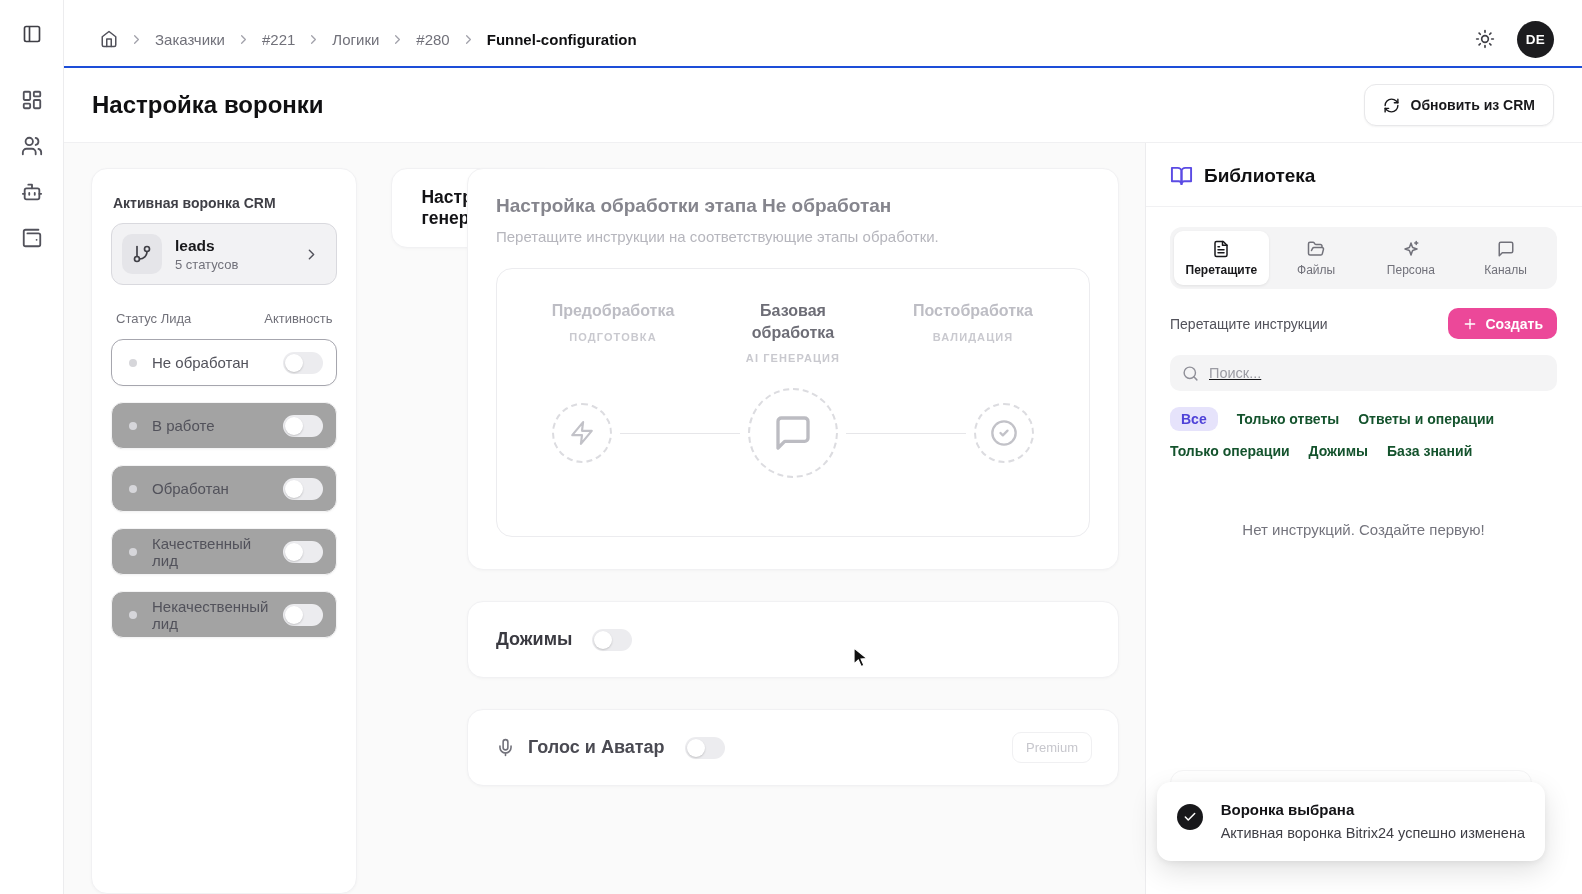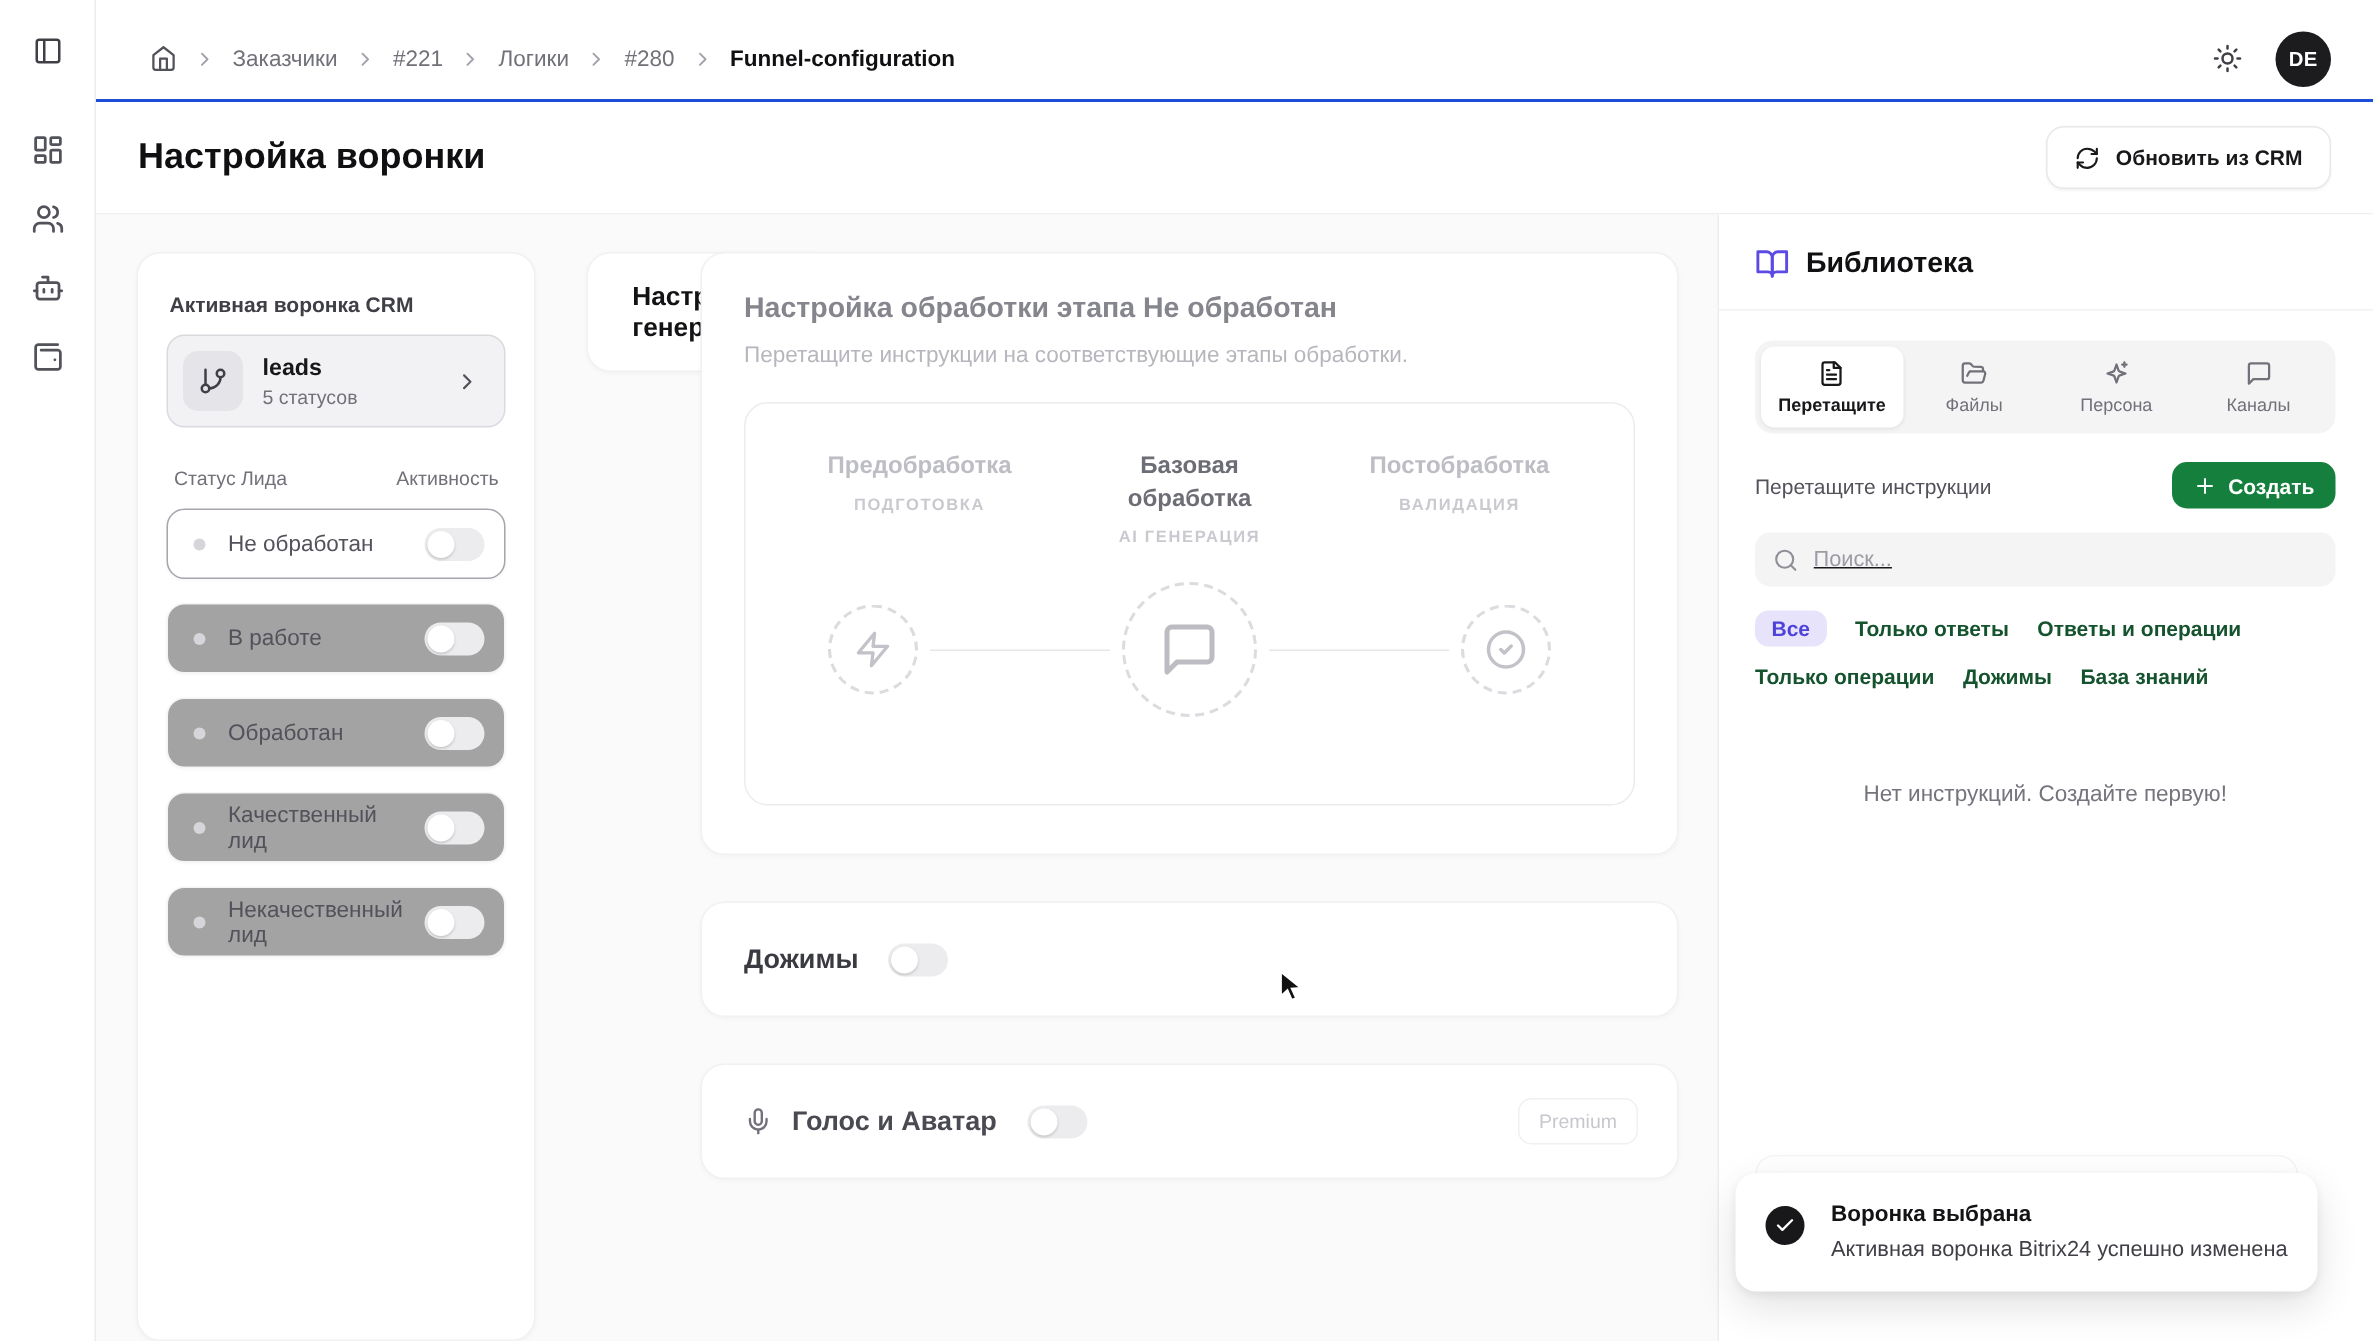--- a/index.html
+++ b/index.html
@@ -87,21 +87,21 @@
   .library { width:437px; background:#fff; border-left:1px solid #ececee; display:flex; flex-direction:column; position:relative; flex-shrink:0; }
   .lib-header { padding:21px 24px 19px; border-bottom:1px solid #f1f1f3; display:flex; align-items:center; gap:11px; }
   .book { color:#5b4be4; display:flex; }
   .lib-title { font-size:19px; font-weight:700; color:#101012; }
   .lib-body { padding:20px 25px 0 24px; flex:1; position:relative; }
   .tab-bar { background:#f4f4f5; border-radius:12px; padding:4px; display:flex; }
   .tab { flex:1; display:flex; flex-direction:column; align-items:center; gap:5px; padding:9px 0 8px; border-radius:9px; color:#71717a; font-size:12px; cursor:pointer; }
   .tab.active { background:#fff; color:#18181b; font-weight:600; box-shadow:0 1px 3px rgba(0,0,0,.08); }
   .lib-actions { display:flex; align-items:center; margin-top:19px; }
   .drag-hint { font-size:14px; color:#52525b; }
-  .create-btn { margin-left:auto; display:flex; align-items:center; gap:7px; background:#15803d; color:#fff; border:none; border-radius:10px; height:31px; padding:0 14px; font-size:14px; font-weight:600; cursor:pointer; font-family:inherit; }
+  .create-btn { margin-left:auto; display:flex; align-items:center; gap:7px; background:#ec4899; color:#fff; border:none; border-radius:10px; height:31px; padding:0 14px; font-size:14px; font-weight:600; cursor:pointer; font-family:inherit; }
   .search-box { margin-top:16px; display:flex; align-items:center; gap:10px; background:#f4f4f5; border-radius:10px; height:36px; padding:0 12px; color:#8f8f98; }
   .search-box input { border:none; background:transparent; outline:none; font-size:14.5px; flex:1; color:#18181b; font-family:inherit;text-decoration:underline; }
   .search-box input::placeholder { color:#9b9ba3; }
   .filters { margin-top:16px; display:flex; flex-wrap:wrap; gap:12px 19px; align-items:center; font-size:14px; }
   .chip { color:#14532d; font-weight:600; cursor:pointer; }
   .chip.active { background:#e6e3fb; color:#4f42d8; padding:4px 11px; border-radius:9px; }
   .empty-text { text-align:center; font-size:15px; color:#74747d; margin-top:62px; }
 
   
   .toast-area { position:absolute; left:11px; right:37px; bottom:33px; }

